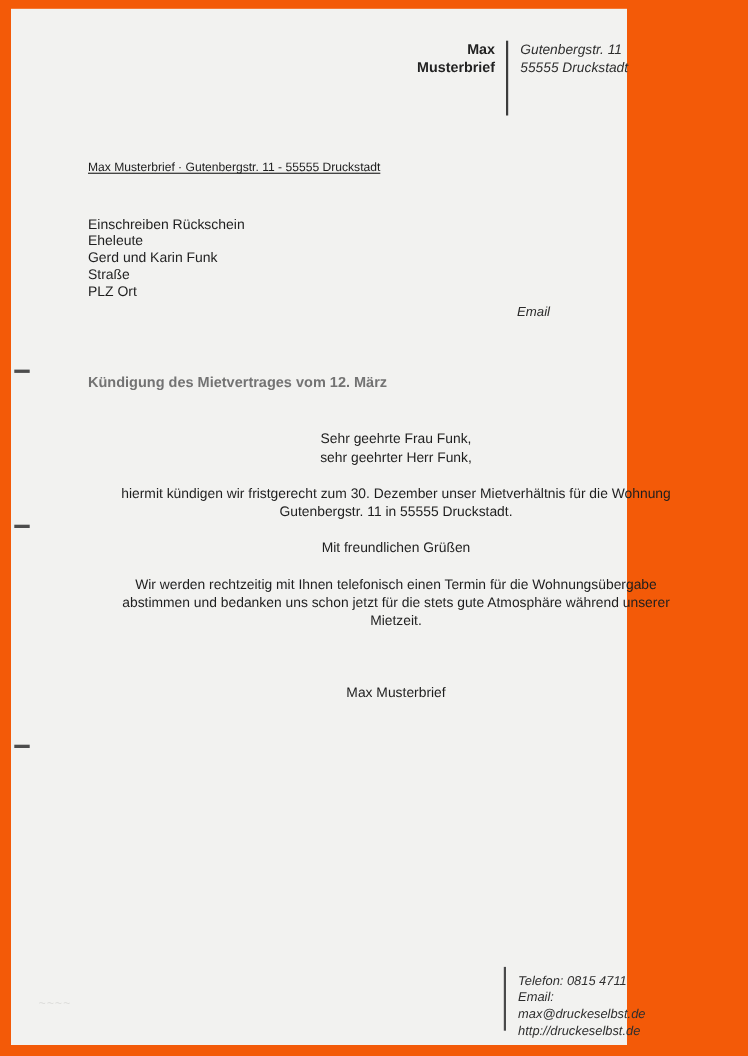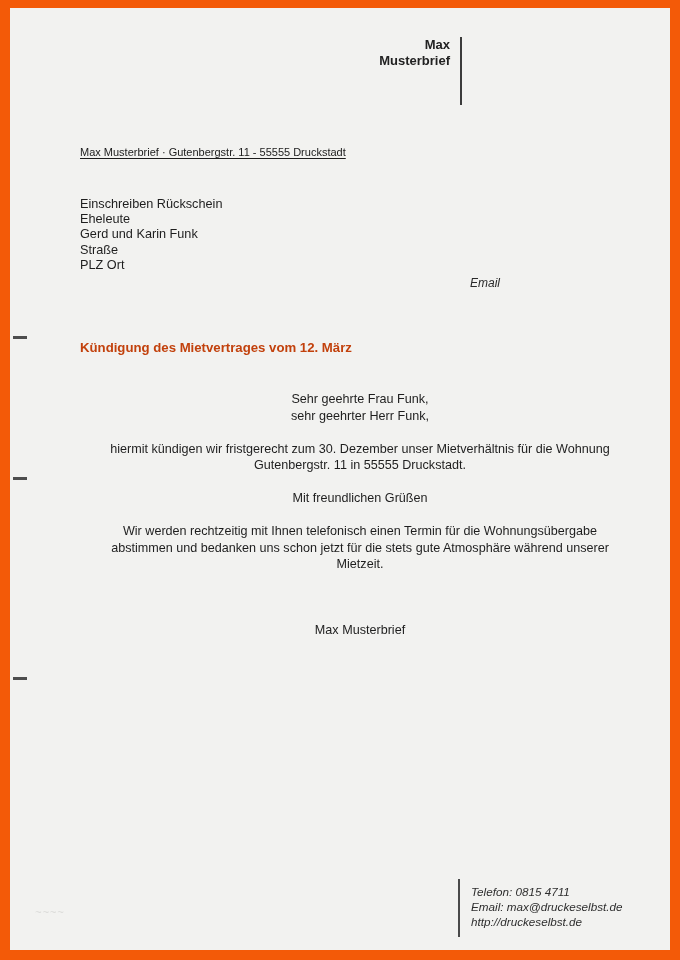--- a/index.html
+++ b/index.html
@@ -6,21 +6,21 @@
   html, body { width: 680px; height: 960px; }
   body {
     font-family: "Liberation Sans", sans-serif;
     background: #f35a08;
     position: relative;
     overflow: hidden;
   }
   .page {
     position: absolute;
     left: 10px; top: 8px;
-    width: 660px; height: 942px;
+    width: 560px; height: 942px;
     background: #f2f2f0;
     color: #1e1e1e;
   }
   .pre { white-space: pre; }
 
   
   .header-name {
     position: absolute; top: 29px; left: 250px; width: 190px;
     text-align: right; font-weight: bold;
     font-size: 13px; line-height: 16px; color: #222;
@@ -48,21 +48,21 @@
     font-size: 12.7px; line-height: 15.2px; color: #1e1e1e;
   }
 
   .datum {
     position: absolute; left: 460px; top: 268px;
     font-style: italic; font-size: 12px; color: #2a2a2a;
   }
 
   .subject {
     position: absolute; left: 70px; top: 332px;
-    font-weight: bold; font-size: 13.2px; color: #c2410c;
+    font-weight: bold; font-size: 13.2px; color: #737373;
   }
 
   
   .body-text {
     position: absolute; left: 70px; top: 383px; width: 560px;
     font-size: 12.6px; line-height: 16.5px; color: #1e1e1e; text-align: center;
   }
   .body-text p { margin-bottom: 16.5px; }
   .signature { margin-top: 49px; }
 
@@ -94,20 +94,22 @@
   }
 </style>
 </head>
 <body>
 
 <div class="page">
 
   <div class="header-name pre">Max
 Musterbrief</div>
   <div class="header-divider"></div>
+  <div class="header-address pre">Gutenbergstr. 11
+55555 Druckstadt</div>
 
   <div class="sender-line">Max Musterbrief · Gutenbergstr. 11 - 55555 Druckstadt</div>
 
   <div class="recipient pre">Einschreiben Rückschein
 Eheleute
 Gerd und Karin Funk
 Straße
 PLZ Ort</div>
 
   <div class="datum">Email</div>

